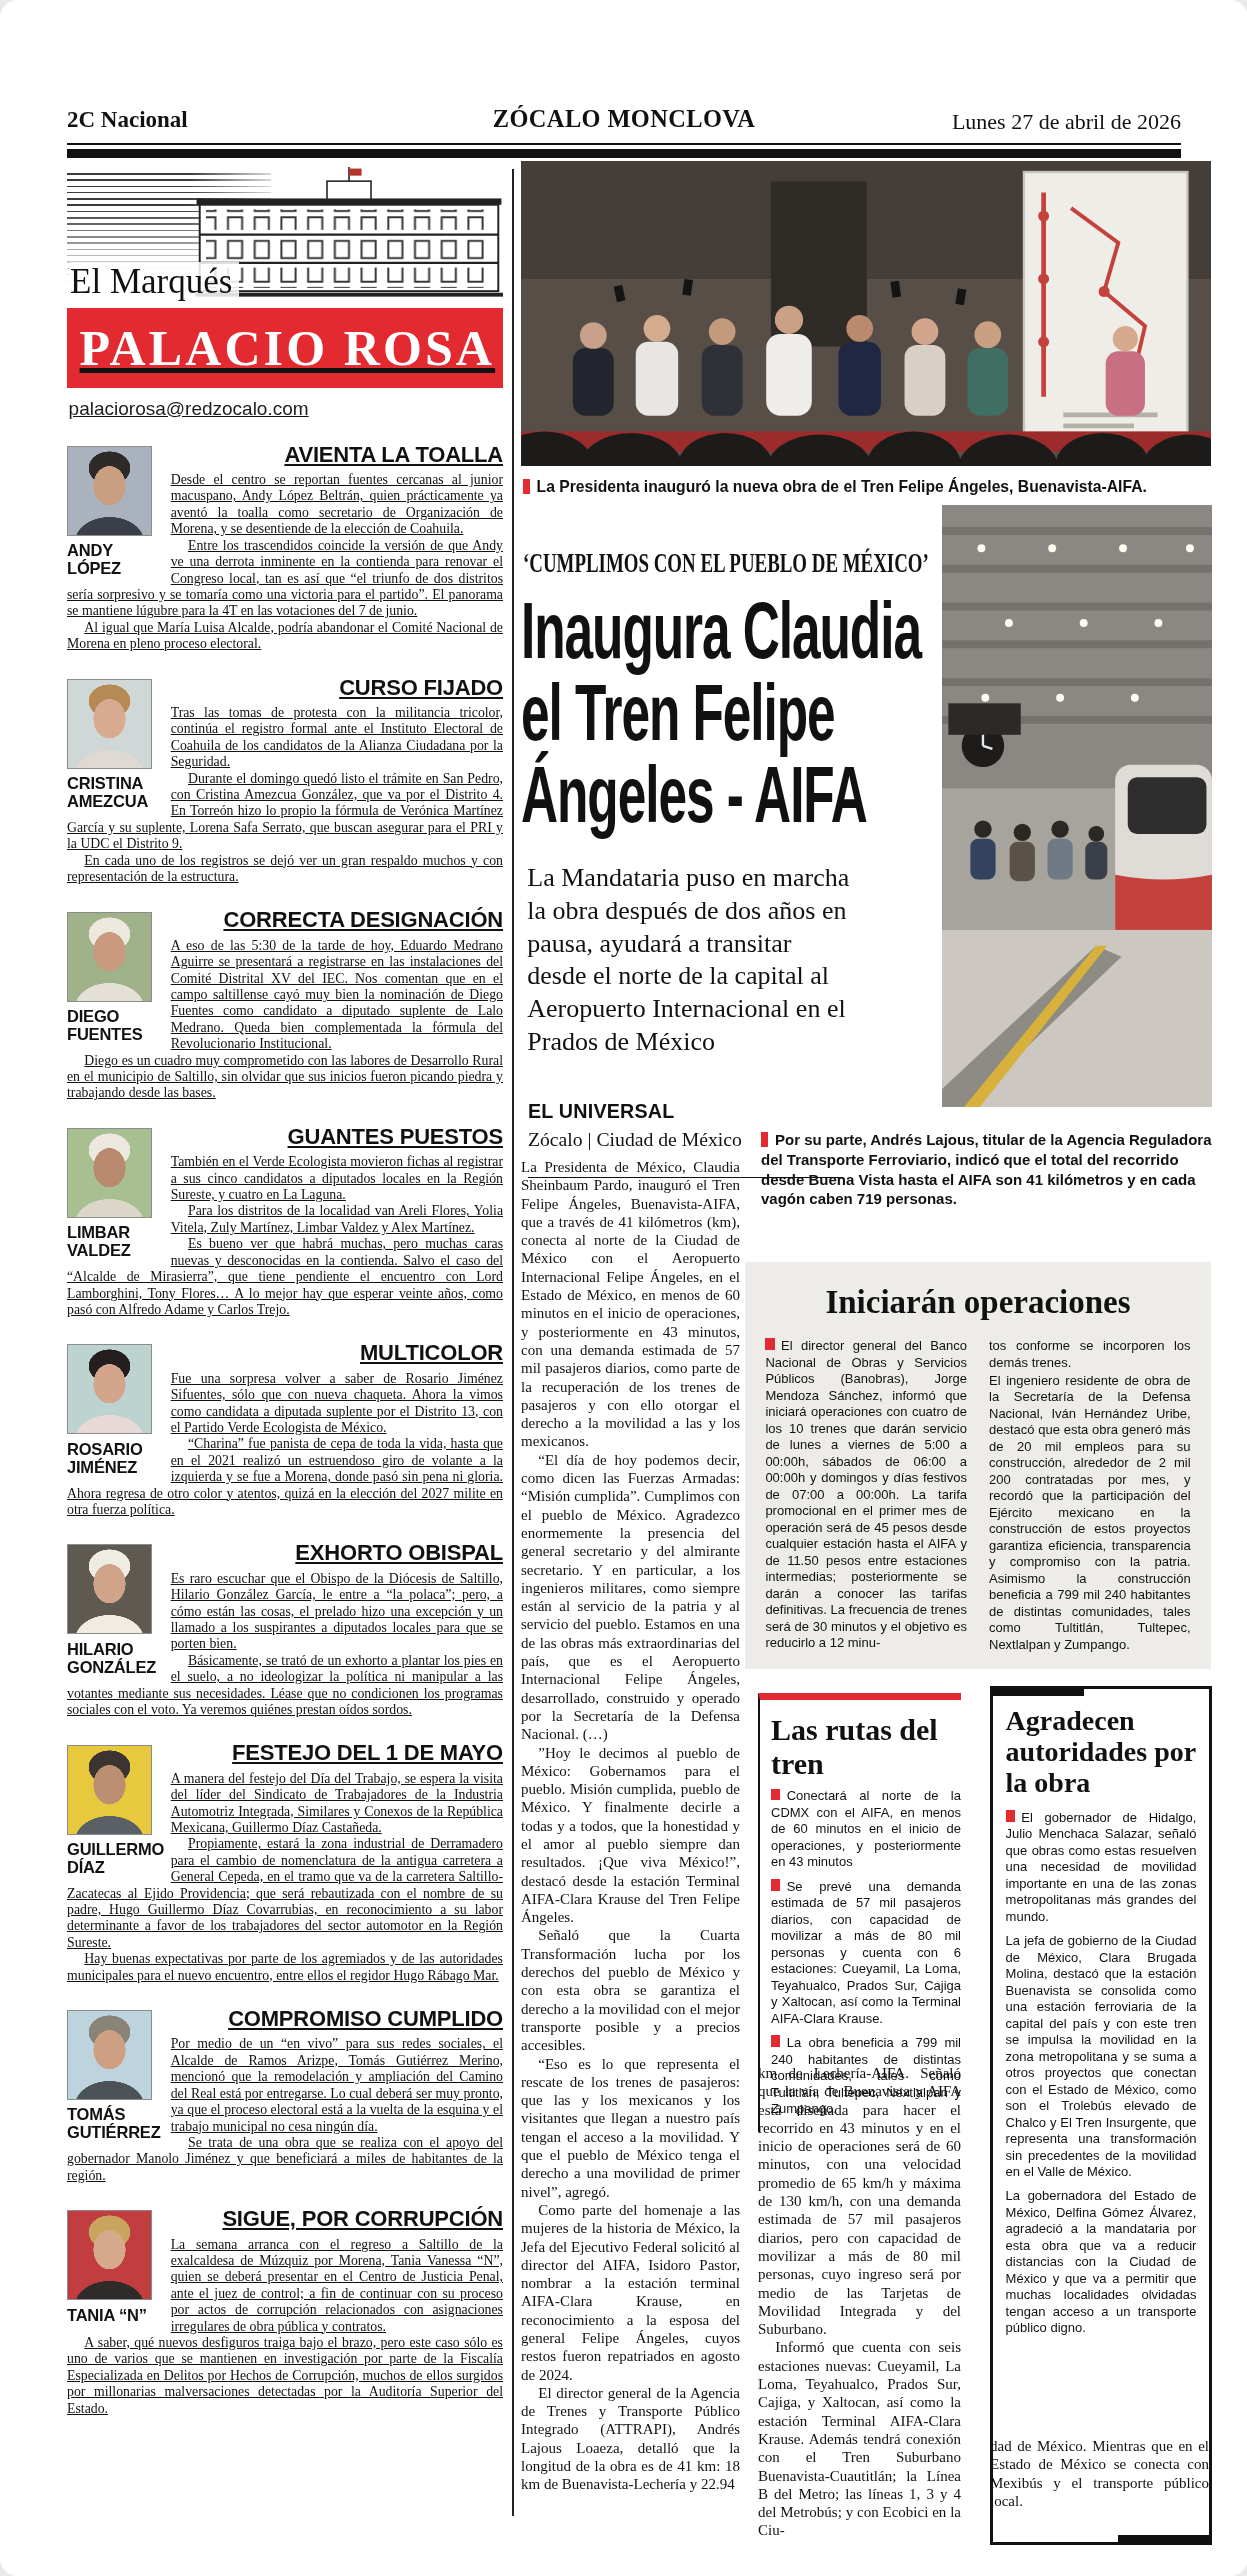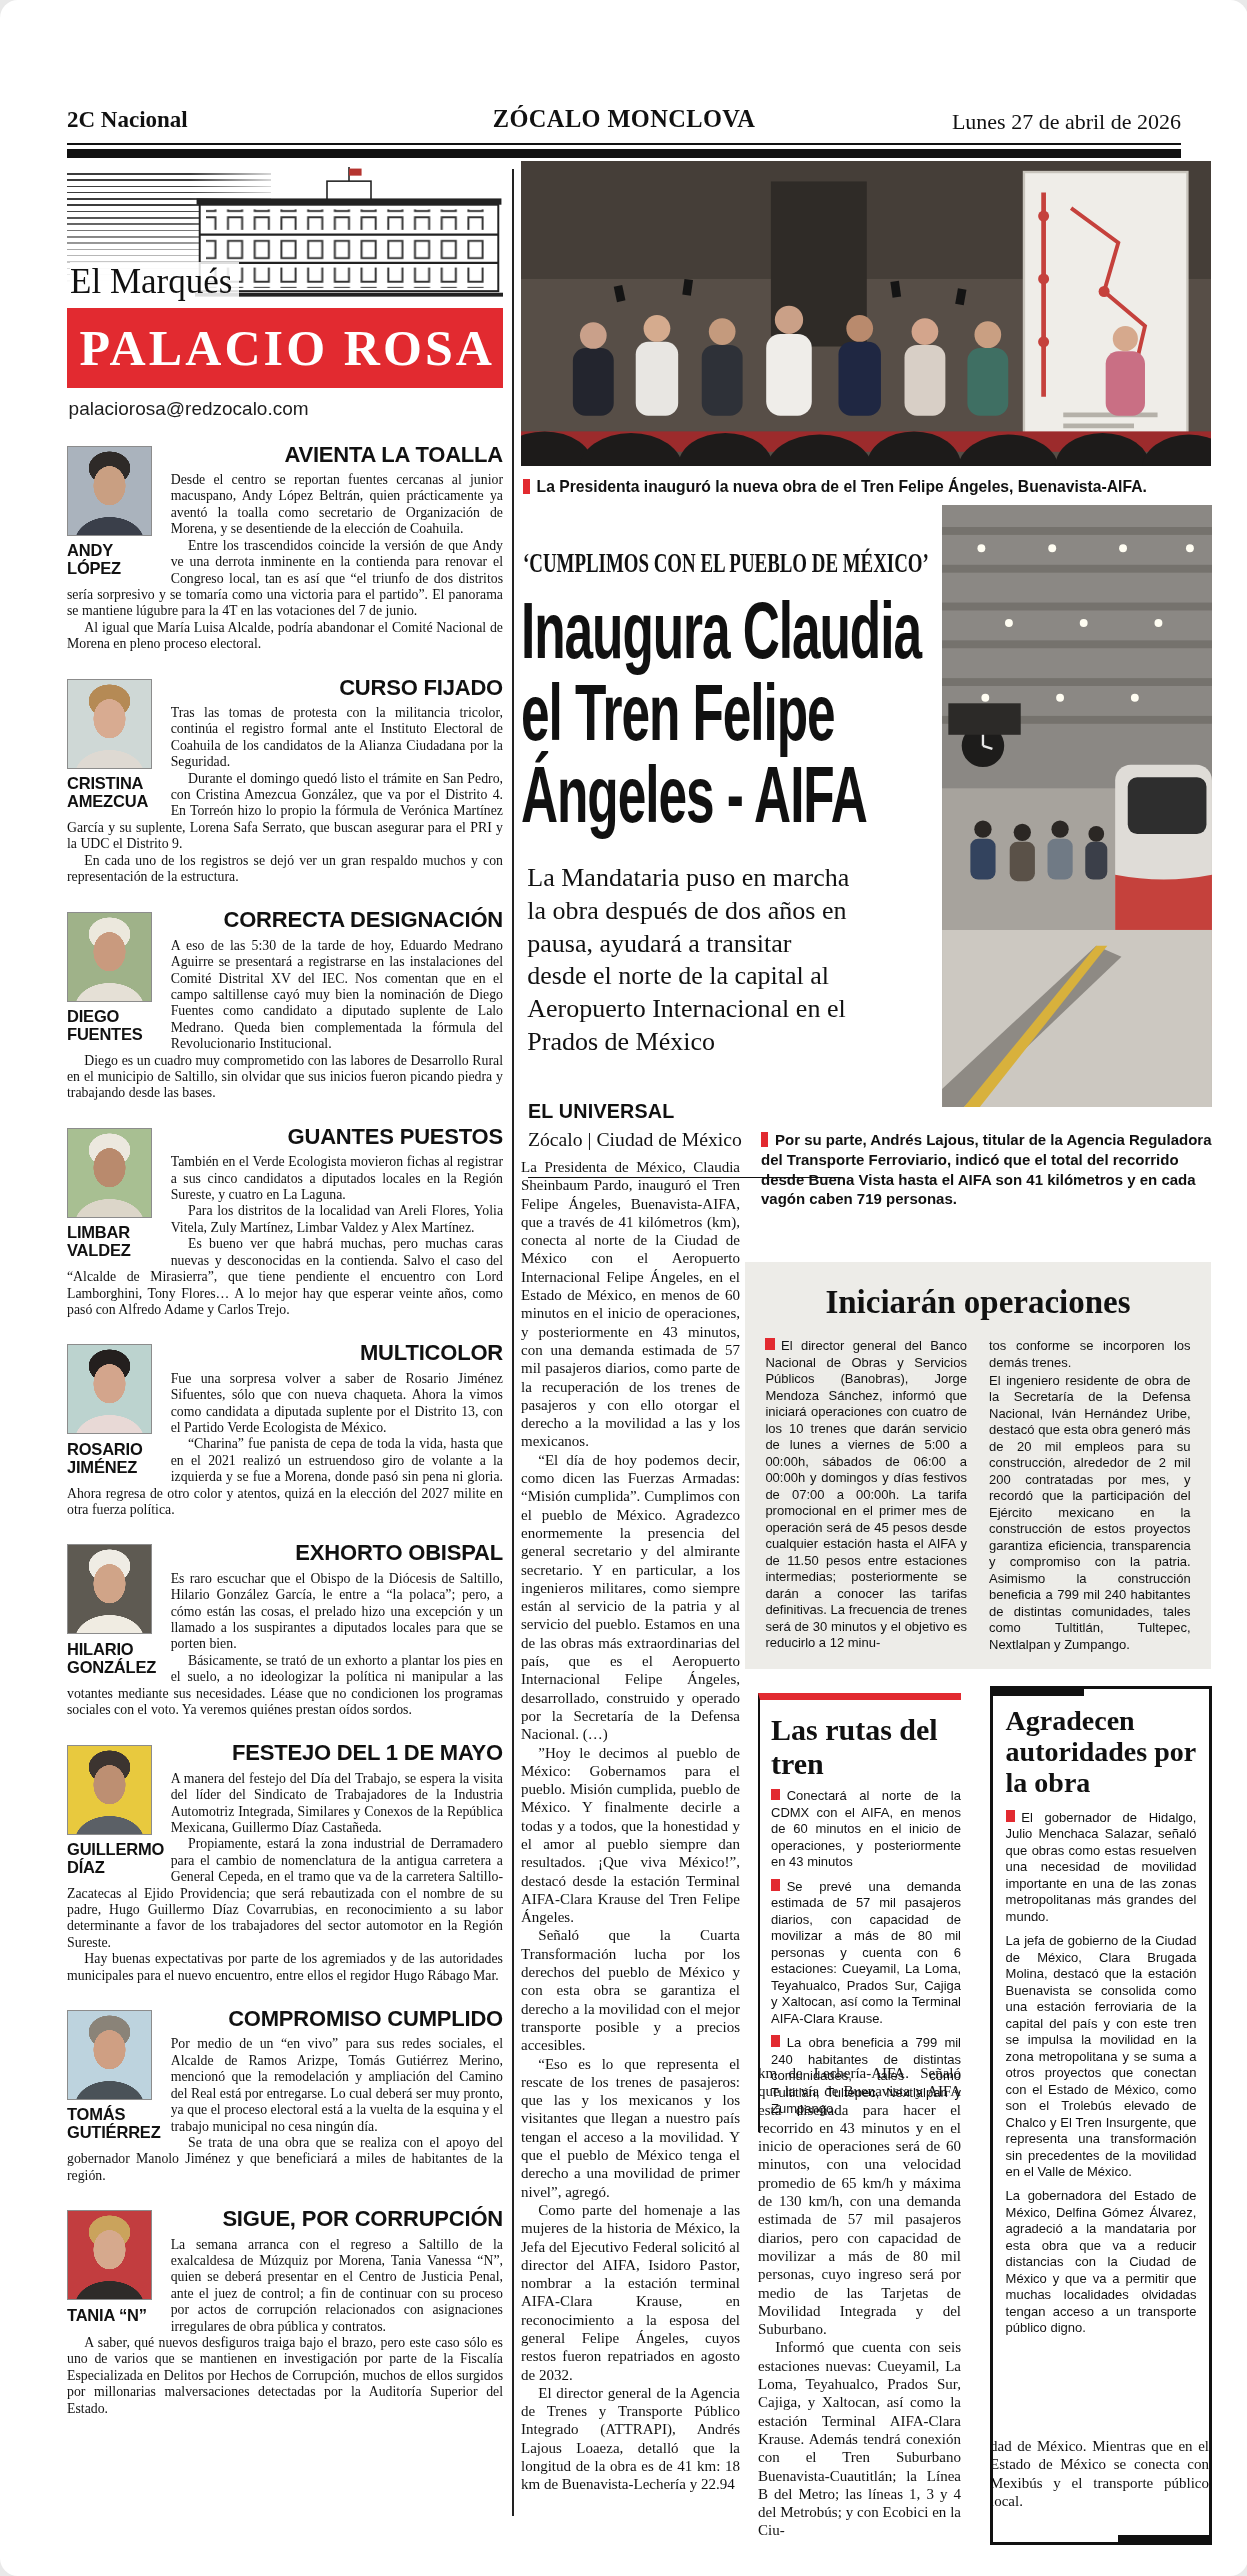--- a/index.html
+++ b/index.html
@@ -5,21 +5,21 @@
   html,body{margin:0;padding:0;background:#e9e9e9;}
   .page{position:relative;width:1248px;height:2576px;background:#fff;margin:0 auto;overflow:hidden;color:#111;border-radius:18px;}
   
   .hdr-left{position:absolute;left:67px;top:107px;font:bold 23px "Liberation Serif",serif;}
   .hdr-center{position:absolute;left:50%;top:105px;transform:translateX(-50%);font:bold 24.4px "Liberation Serif",serif;letter-spacing:0.4px;}
   .hdr-date{position:absolute;right:67px;top:109px;font:22px "Liberation Serif",serif;}
   .hdr-thin{position:absolute;left:67px;right:67px;top:143px;height:1.6px;background:#111;}
   .hdr-thick{position:absolute;left:67px;right:67px;top:149px;height:8.6px;background:#111;}
   .colrule{position:absolute;left:512px;top:169px;width:1.6px;height:2347px;background:#222;}
   
-  .left{position:absolute;left:67px;top:167px;width:436px;}
+  .left{position:absolute;left:67px;top:167px;width:436px;text-decoration:underline;}
   .brand-art{position:relative;height:135px;}
   .hatch{position:absolute;left:0;top:6.3px;width:204px;height:116px;
     background:repeating-linear-gradient(180deg,#3c3c3c 0 1.6px,transparent 1.6px 6.3px);}
   .hatch::after{content:"";position:absolute;inset:0;background:linear-gradient(180deg,rgba(255,255,255,0) 30%,#fff 95%),linear-gradient(90deg,rgba(255,255,255,0) 60%,rgba(255,255,255,.8));}
   .palace{position:absolute;right:0;top:0;width:308px;height:132px;}
   .brand-kicker{position:absolute;left:3.1px;bottom:0;font:35px "Liberation Serif",serif;background:rgba(255,255,255,.85);padding-right:6.3px;}
   .brand-banner{margin-top:6.3px;height:80px;background:var(--accent,#e22a30);display:flex;align-items:center;padding:0 12.6px;}
   .brand-banner span{font:bold 50px "Liberation Serif",serif;color:#fff;letter-spacing:3.1px;white-space:nowrap;}
   .brand-email{margin:9.4px 0 0 1.6px;font:19px "Liberation Sans",sans-serif;color:#1c1c1c;}
   .sec{margin-top:23px;display:flow-root;}
@@ -345,21 +345,21 @@
       </svg>
     </div>
     <div class="caption2"><span class="sq"></span><span>Por su parte, Andrés Lajous, titular de la Agencia Reguladora del Transporte Ferroviario, indicó que el total del recorrido desde Buena Vista hasta el AIFA son 41 kilómetros y en cada vagón caben 719 personas.</span></div>
 
     <div class="bodycol bodycol1">
       <p>La Presidenta de México, Claudia Sheinbaum Pardo, inauguró el Tren Felipe Ángeles, Buenavista-AIFA, que a través de 41 kilómetros (km), conecta al norte de la Ciudad de México con el Aeropuerto Internacional Felipe Ángeles, en el Estado de México, en menos de 60 minutos en el inicio de operaciones, y posteriormente en 43 minutos, con una demanda estimada de 57 mil pasajeros diarios, como parte de la recuperación de los trenes de pasajeros y con ello otorgar el derecho a la movilidad a las y los mexicanos.</p>
       <p>“El día de hoy podemos decir, como dicen las Fuerzas Armadas: “Misión cumplida”. Cumplimos con el pueblo de México. Agradezco enormemente la presencia del general secretario y del almirante secretario. Y en particular, a los ingenieros militares, como siempre están al servicio de la patria y al servicio del pueblo. Estamos en una de las obras más extraordinarias del país, que es el Aeropuerto Internacional Felipe Ángeles, desarrollado, construido y operado por la Secretaría de la Defensa Nacional. (…)</p>
       <p>”Hoy le decimos al pueblo de México: Gobernamos para el pueblo. Misión cumplida, pueblo de México. Y finalmente decirle a todas y a todos, que la honestidad y el amor al pueblo siempre dan resultados. ¡Que viva México!”, destacó desde la estación Terminal AIFA-Clara Krause del Tren Felipe Ángeles.</p>
       <p>Señaló que la Cuarta Transformación lucha por los derechos del pueblo de México y con esta obra se garantiza el derecho a la movilidad con el mejor transporte posible y a precios accesibles.</p>
       <p>“Eso es lo que representa el rescate de los trenes de pasajeros: que las y los mexicanos y los visitantes que llegan a nuestro país tengan el acceso a la movilidad. Y que el pueblo de México tenga el derecho a una movilidad de primer nivel”, agregó.</p>
-      <p>Como parte del homenaje a las mujeres de la historia de México, la Jefa del Ejecutivo Federal solicitó al director del AIFA, Isidoro Pastor, nombrar a la estación terminal AIFA-Clara Krause, en reconocimiento a la esposa del general Felipe Ángeles, cuyos restos fueron repatriados en agosto de 2032.</p>
+      <p>Como parte del homenaje a las mujeres de la historia de México, la Jefa del Ejecutivo Federal solicitó al director del AIFA, Isidoro Pastor, nombrar a la estación terminal AIFA-Clara Krause, en reconocimiento a la esposa del general Felipe Ángeles, cuyos restos fueron repatriados en agosto de 2024.</p>
       <p>El director general de la Agencia de Trenes y Transporte Público Integrado (ATTRAPI), Andrés Lajous Loaeza, detalló que la longitud de la obra es de 41 km: 18 km de Buenavista-Lechería y 22.94</p>
     </div>
 
     <div class="opsbox">
       <div class="ops-title">Iniciarán operaciones</div>
       <div class="ops-cols">
         <div class="ops-col">
           <p><span class="sq2"></span><span>El director general del Banco Nacional de Obras y Servicios Públicos (Banobras), Jorge Mendoza Sánchez, informó que iniciará operaciones con cuatro de los 10 trenes que darán servicio de lunes a viernes de 5:00 a 00:00h, sábados de 06:00 a 00:00h y domingos y días festivos de 07:00 a 00:00h. La tarifa promocional en el primer mes de operación será de 45 pesos desde cualquier estación hasta el AIFA y de 11.50 pesos entre estaciones intermedias; posteriormente se darán a conocer las tarifas definitivas. La frecuencia de trenes será de 30 minutos y el objetivo es reducirlo a 12 minu-</span></p>
         </div>
         <div class="ops-col">

